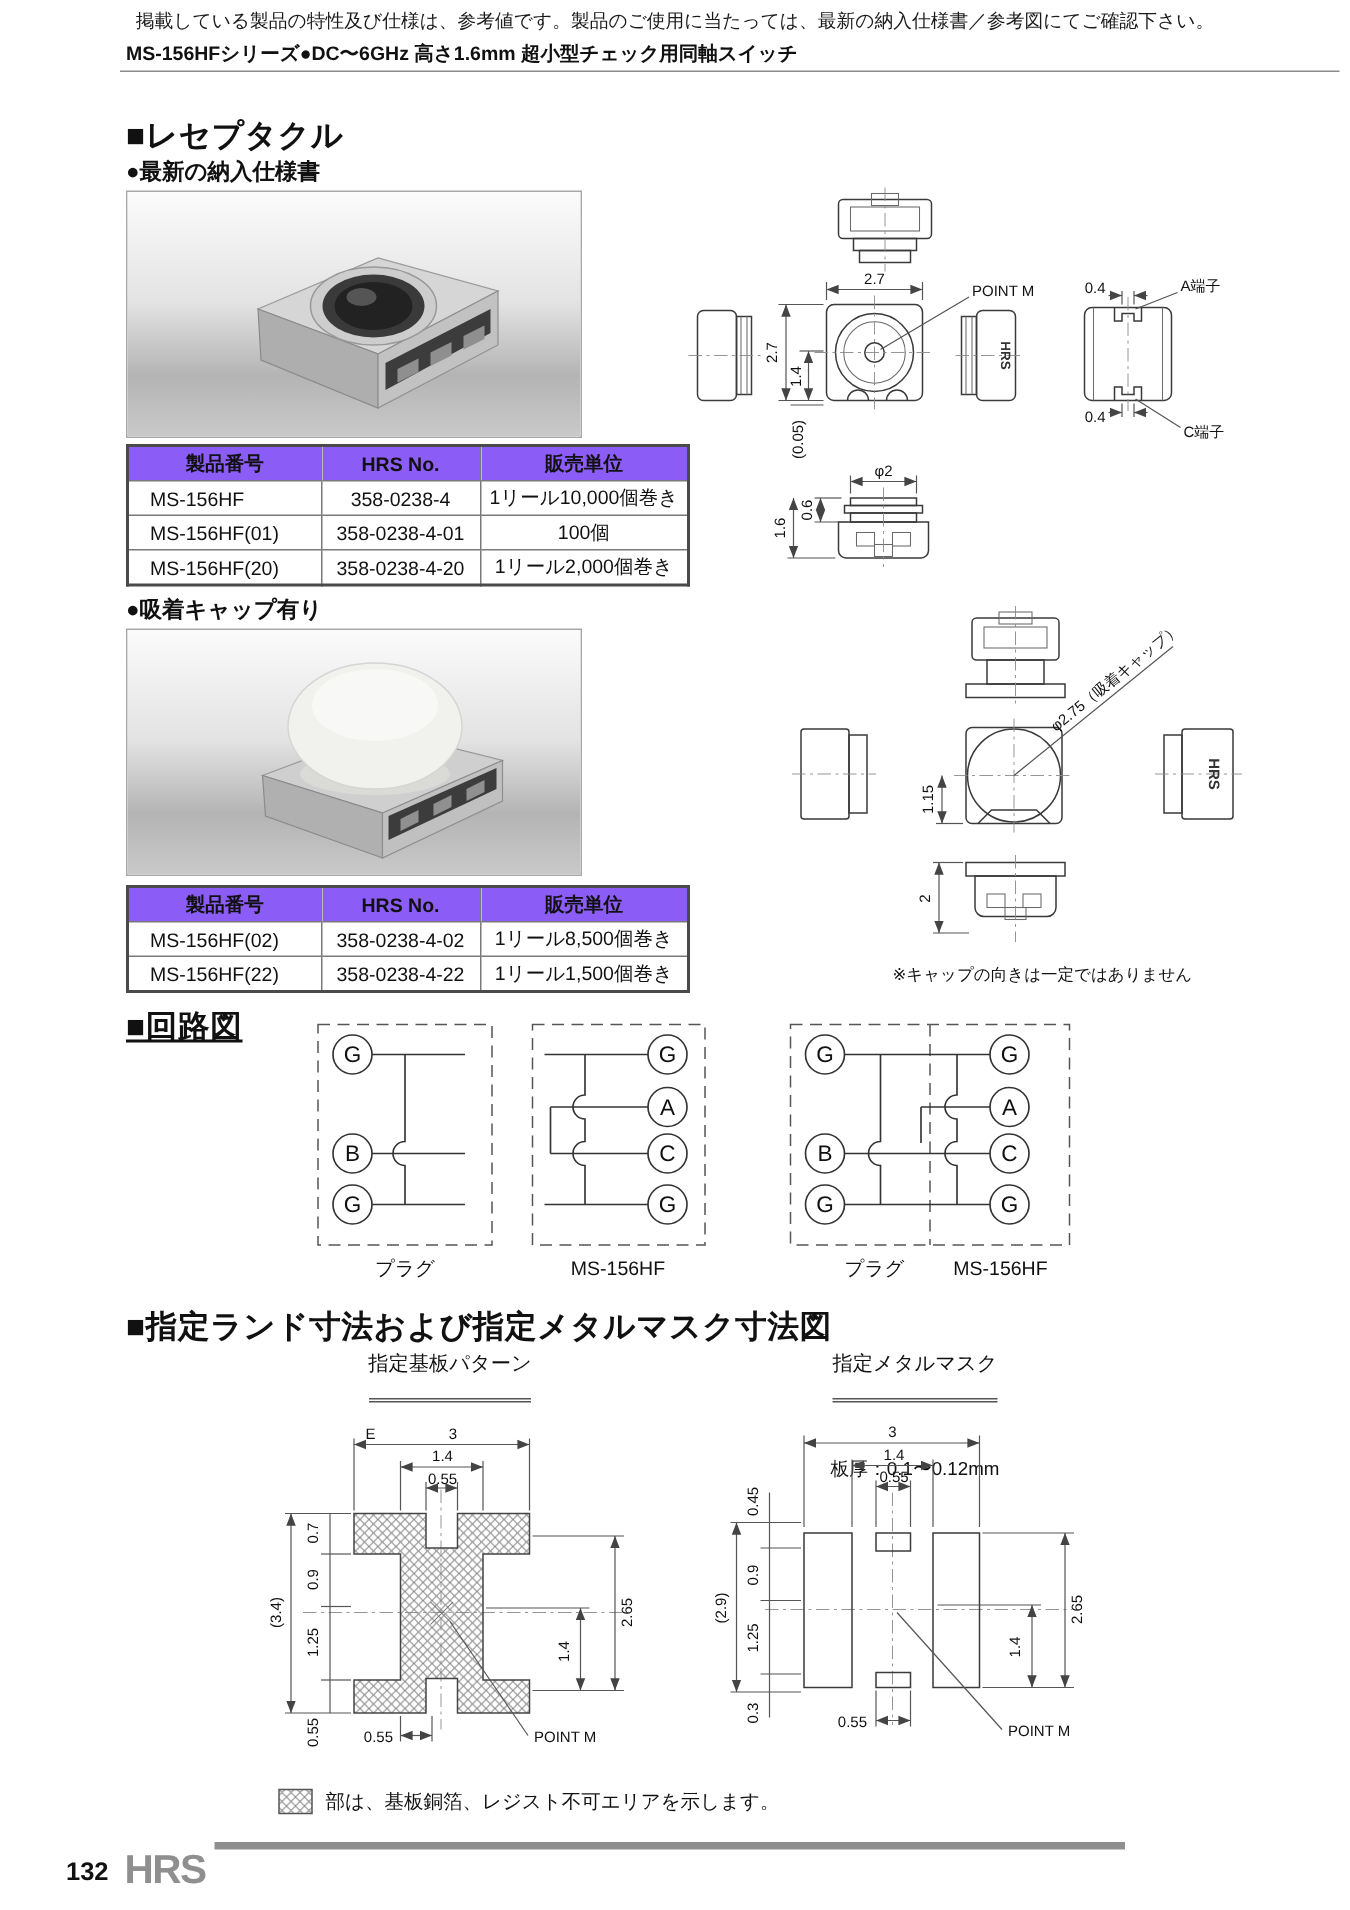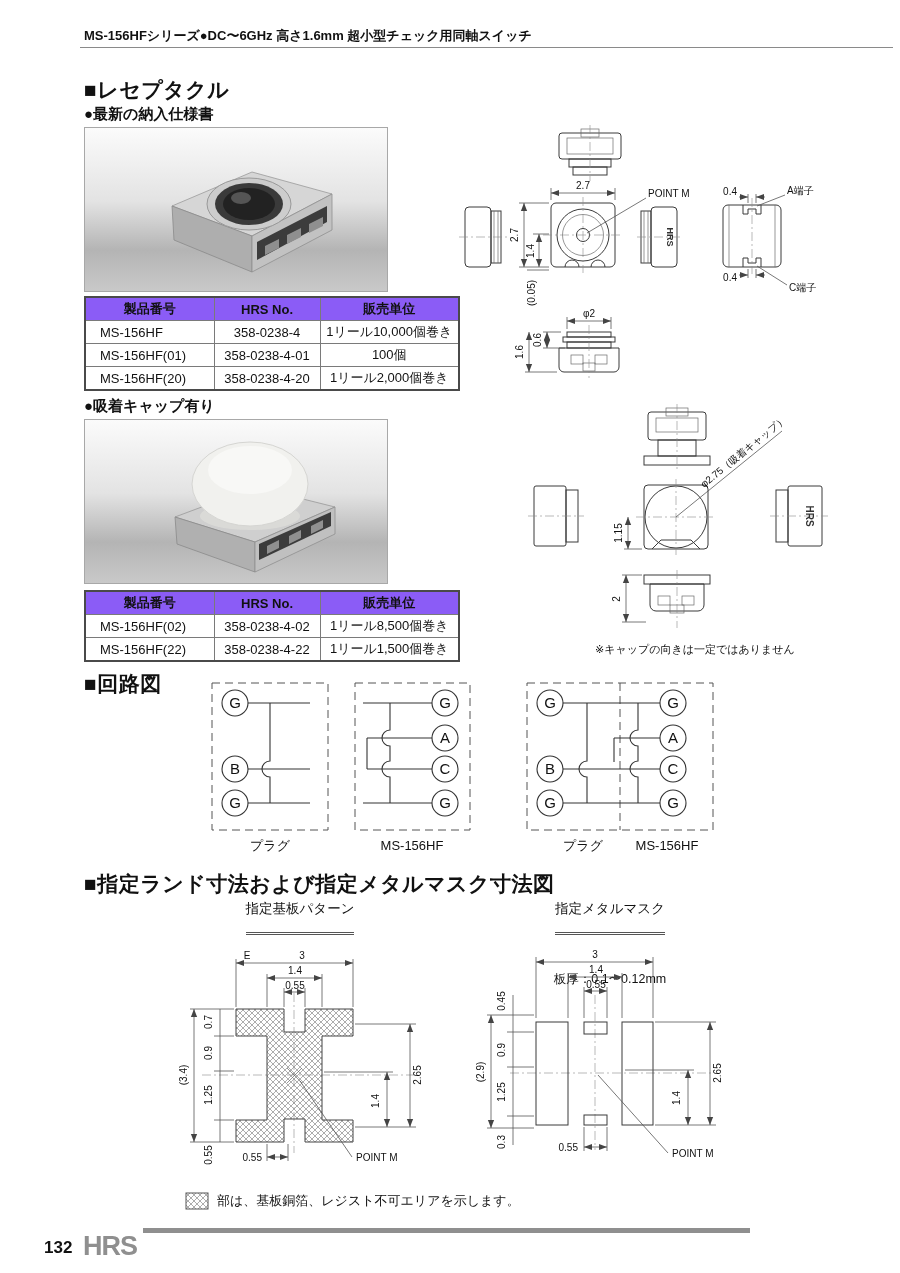--- a/index.html
+++ b/index.html
@@ -33,20 +33,21 @@
   .legend{top:1192px;left:185px;display:flex;align-items:center;gap:8px;font-size:13px;}
   .pageno{top:1238px;left:44px;font-size:17px;font-weight:bold;}
   .footbar{top:1228px;left:143px;width:607px;height:5px;background:#8f8f8f;}
   .logo-text{font-size:27px;font-weight:bold;fill:#8f8f8f;letter-spacing:-1px;}
 </style>
 </head>
 <body>
 
 <div class="page">
 
+  <div class="abs disclaimer">掲載している製品の特性及び仕様は、参考値です。製品のご使用に当たっては、最新の納入仕様書／参考図にてご確認下さい。</div>
   <div class="abs series-title">MS-156HFシリーズ●DC〜6GHz 高さ1.6mm 超小型チェック用同軸スイッチ</div>
   <div class="abs hrule"></div>
 
   <div class="abs h1" style="top:76px;left:84px;">■レセプタクル</div>
   <div class="abs h2" style="top:105px;left:84px;">●最新の納入仕様書</div>
 
   <svg class="abs photo" style="top:127px;left:84px;" width="302" height="163">
     <defs>
       <linearGradient id="pbg1" x1="0" y1="0" x2="0" y2="1">
         <stop offset="0" stop-color="#fbfbfb"></stop>
@@ -305,21 +306,21 @@
       <td>1リール8,500個巻き</td>
     </tr>
     <tr>
       <td class="c1">MS-156HF(22)</td>
       <td>358-0238-4-22</td>
       <td>1リール1,500個巻き</td>
     </tr>
   </tbody>
     </table>
 
-  <div class="abs h1" style="top:670px;left:84px;">■回路図</div>
+  <div class="abs h1" style="top:670px;left:84px;text-decoration:underline;">■回路図</div>
 
   <svg class="abs" style="top:678px;left:200px;" width="520" height="185">
     <g>
       <rect class="dsh" x="12" y="5" width="116" height="147"></rect>
       <line class="wire" x1="48" y1="25" x2="110" y2="25"></line>
       <line class="wire" x1="48" y1="91" x2="110" y2="91"></line>
       <line class="wire" x1="48" y1="125" x2="110" y2="125"></line>
       <path class="wire" d="M70,25 V83 A8,8 0 0 0 70,99 V125"></path>
       <circle class="wire" cx="35" cy="25" r="13" fill="#fff"></circle>
       <circle class="wire" cx="35" cy="91" r="13" fill="#fff"></circle>

